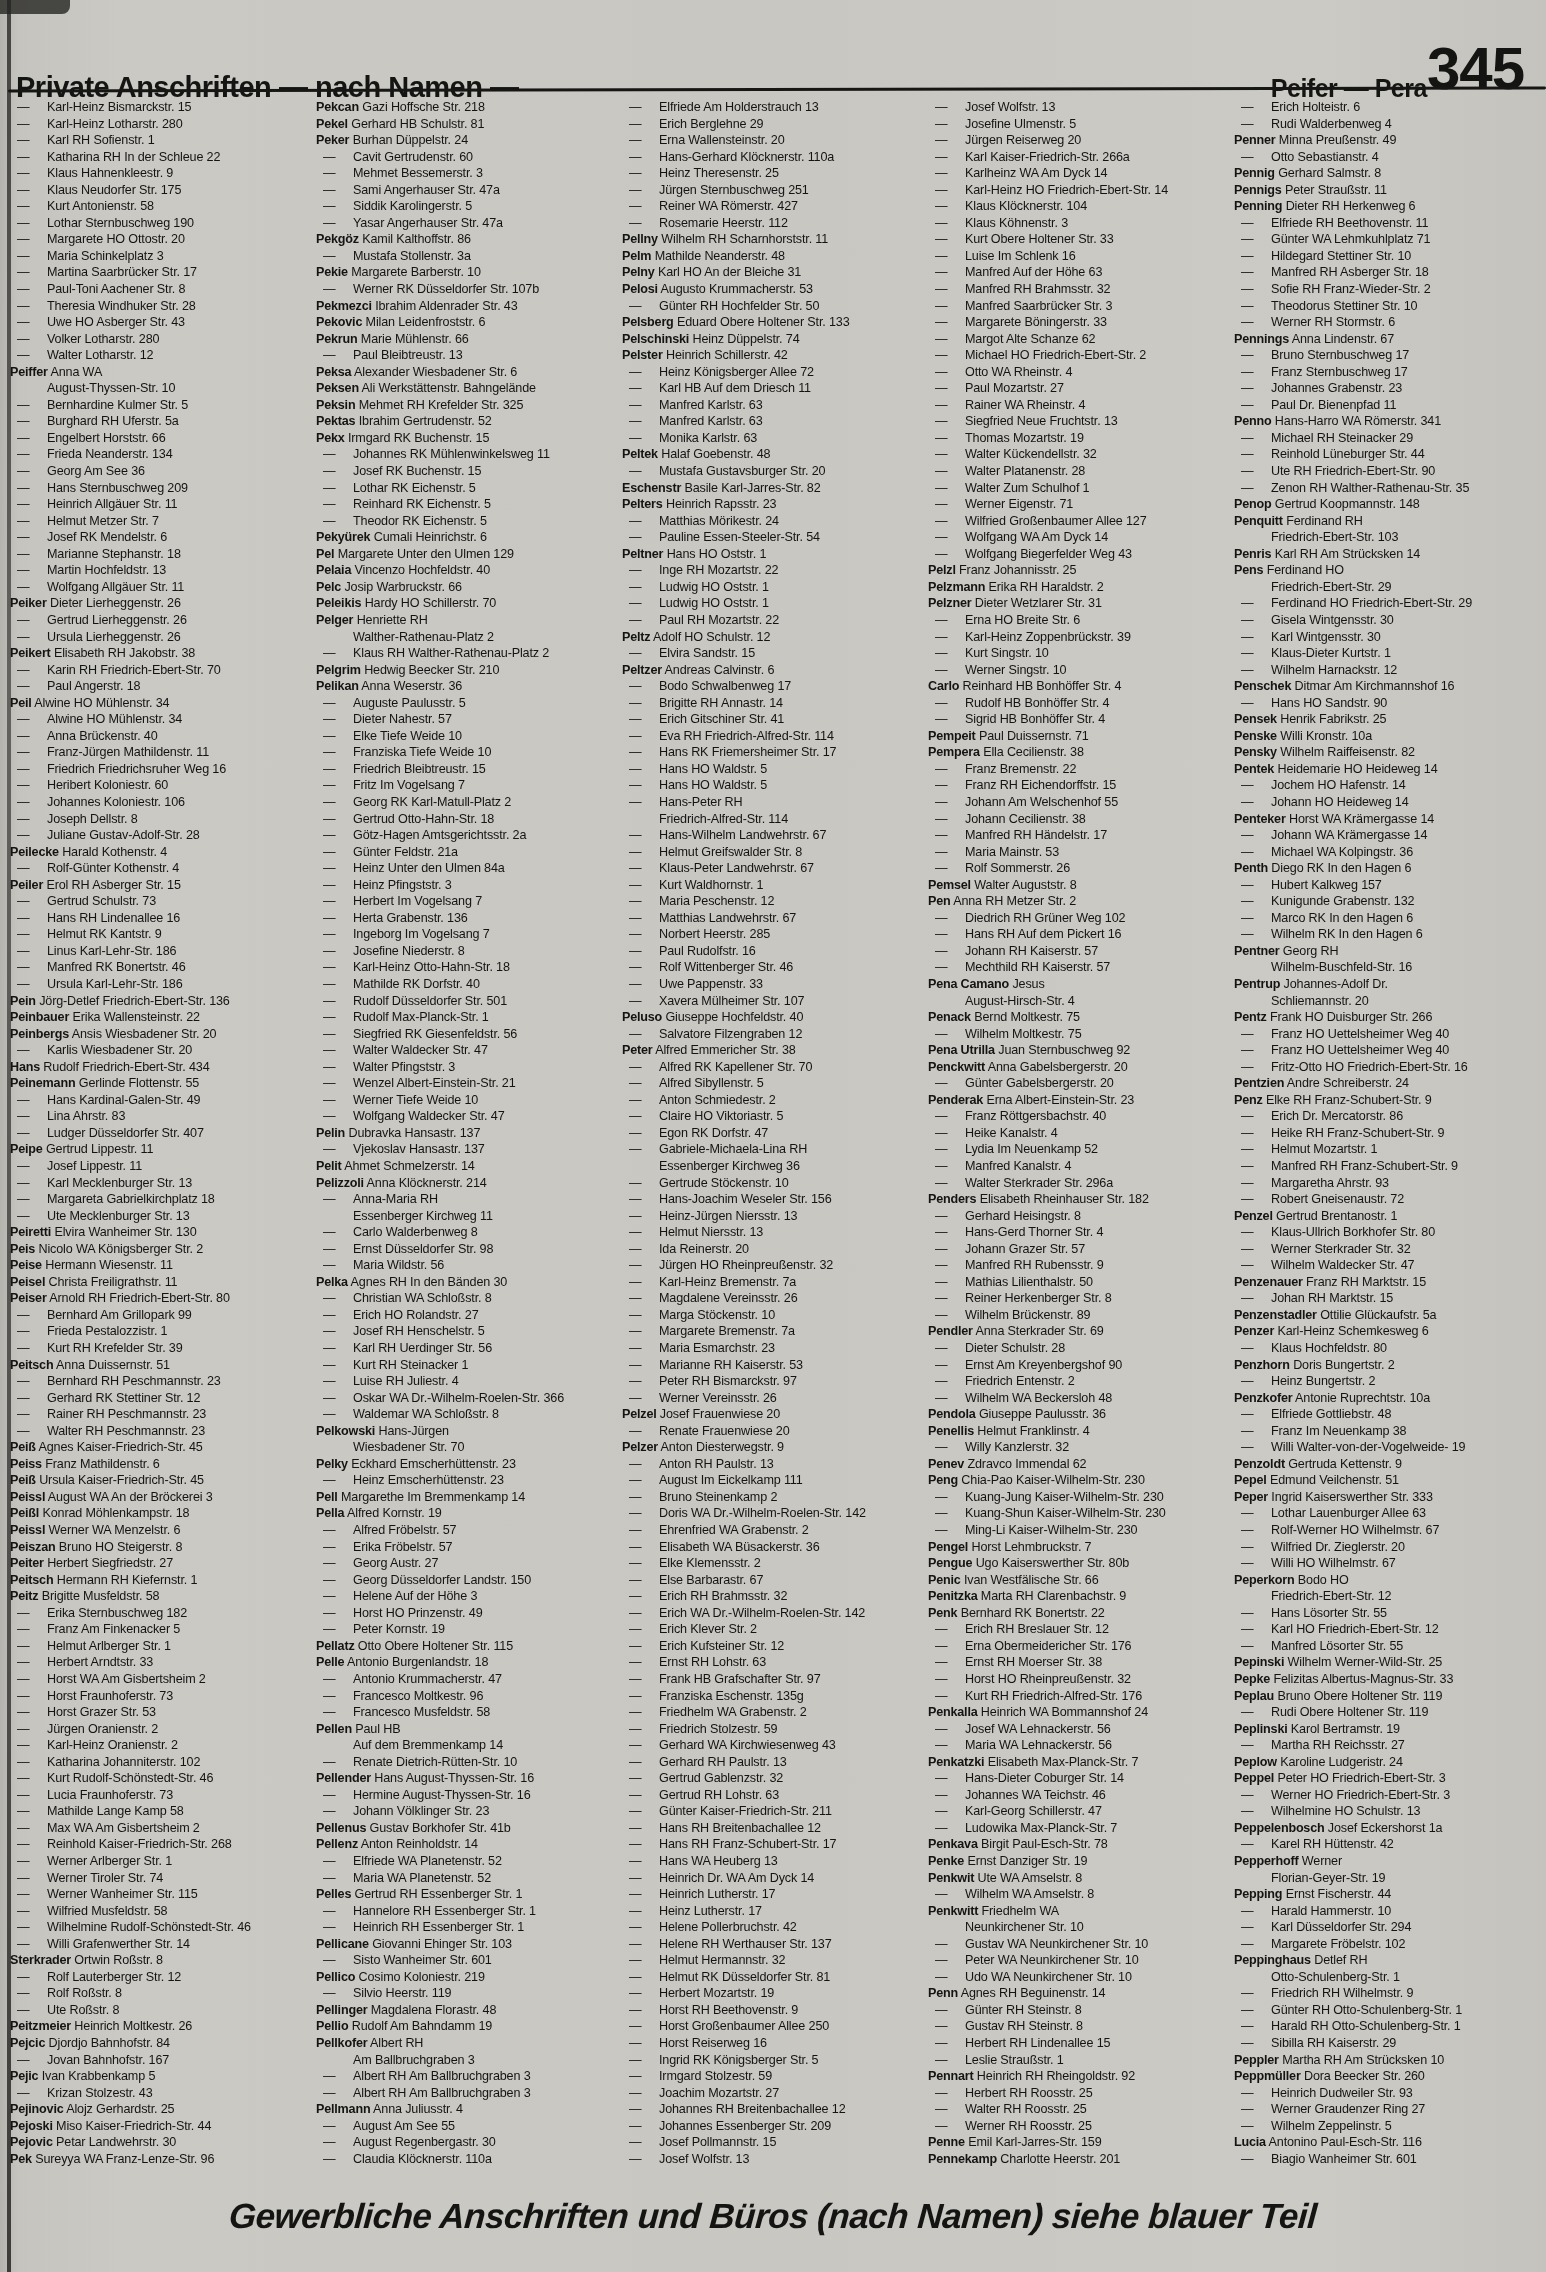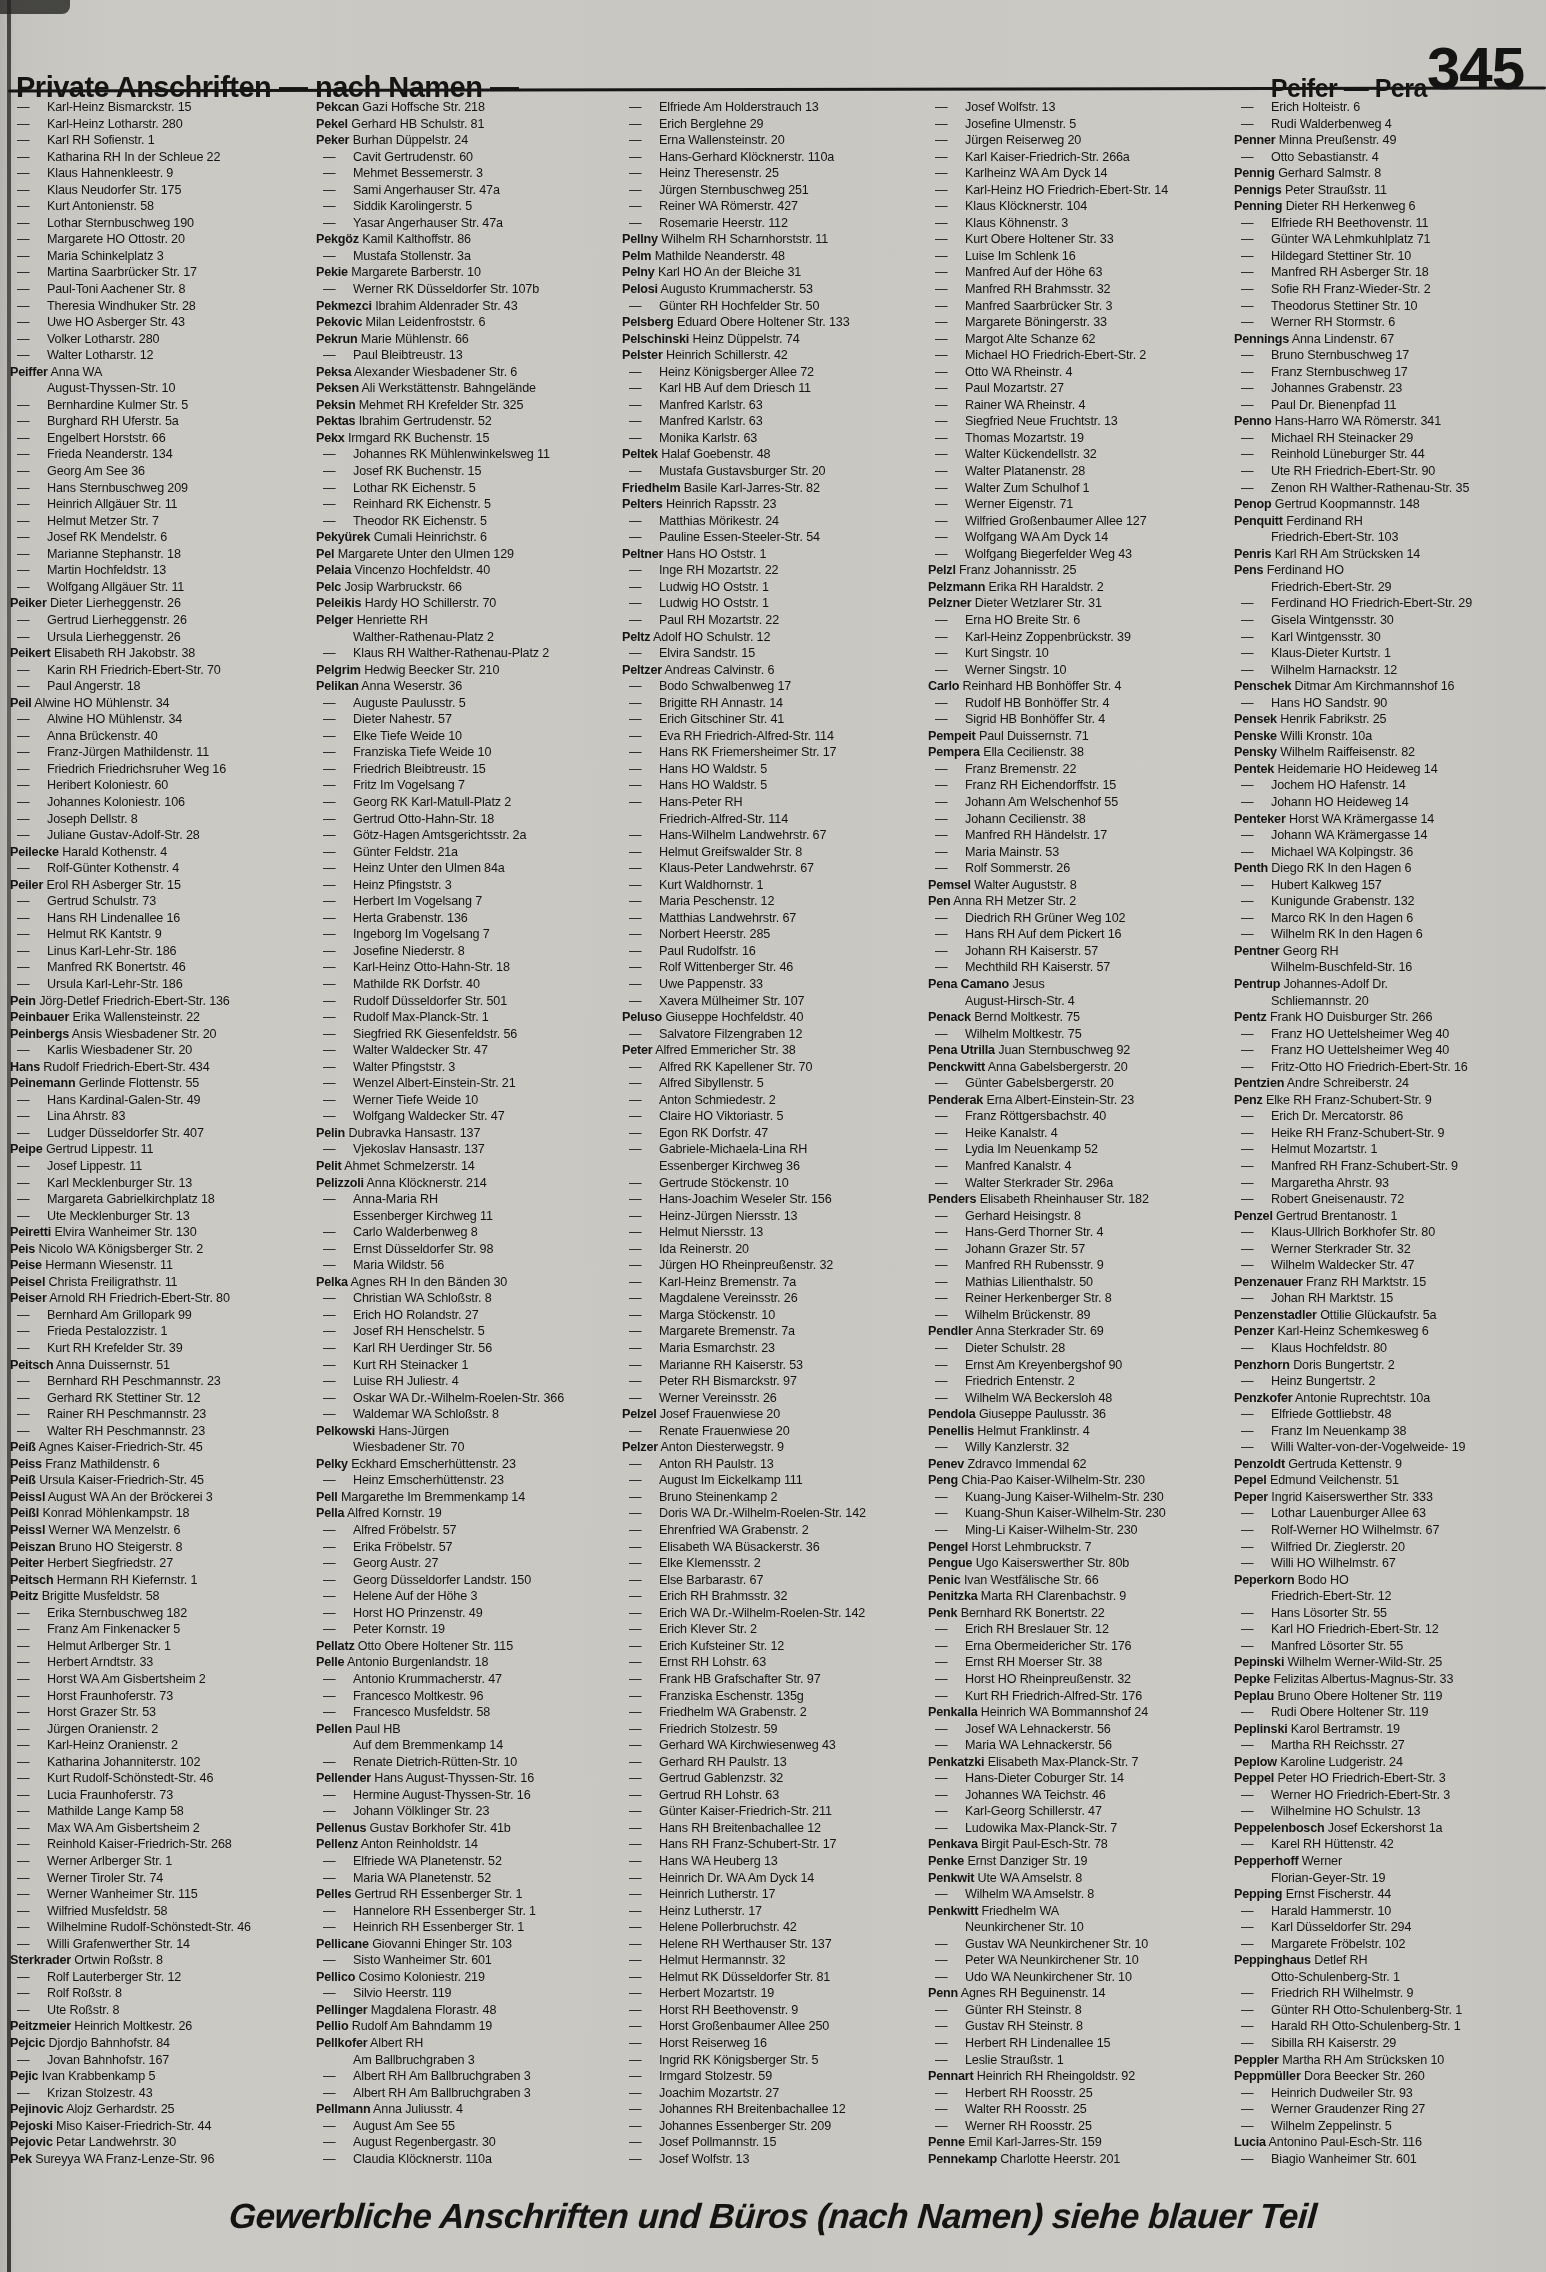--- a/index.html
+++ b/index.html
@@ -320,21 +320,21 @@
         <div class="line h"><b>Pelsberg</b> Eduard Obere Holtener Str. 133</div>
         <div class="line h"><b>Pelschinski</b> Heinz Düppelstr. 74</div>
         <div class="line h"><b>Pelster</b> Heinrich Schillerstr. 42</div>
         <div class="line d"><span class="dash">—</span>Heinz Königsberger Allee 72</div>
         <div class="line d"><span class="dash">—</span>Karl HB Auf dem Driesch 11</div>
         <div class="line d"><span class="dash">—</span>Manfred Karlstr. 63</div>
         <div class="line d"><span class="dash">—</span>Manfred Karlstr. 63</div>
         <div class="line d"><span class="dash">—</span>Monika Karlstr. 63</div>
         <div class="line h"><b>Peltek</b> Halaf Goebenstr. 48</div>
         <div class="line d"><span class="dash">—</span>Mustafa Gustavsburger Str. 20</div>
-        <div class="line h"><b>Friedhelm</b> Basile Karl-Jarres-Str. 82</div>
+        <div class="line h"><b>Eschenstr</b> Basile Karl-Jarres-Str. 82</div>
         <div class="line h"><b>Pelters</b> Heinrich Rapsstr. 23</div>
         <div class="line d"><span class="dash">—</span>Matthias Mörikestr. 24</div>
         <div class="line d"><span class="dash">—</span>Pauline Essen-Steeler-Str. 54</div>
         <div class="line h"><b>Peltner</b> Hans HO Oststr. 1</div>
         <div class="line d"><span class="dash">—</span>Inge RH Mozartstr. 22</div>
         <div class="line d"><span class="dash">—</span>Ludwig HO Oststr. 1</div>
         <div class="line d"><span class="dash">—</span>Ludwig HO Oststr. 1</div>
         <div class="line d"><span class="dash">—</span>Paul RH Mozartstr. 22</div>
         <div class="line h"><b>Peltz</b> Adolf HO Schulstr. 12</div>
         <div class="line d"><span class="dash">—</span>Elvira Sandstr. 15</div>

